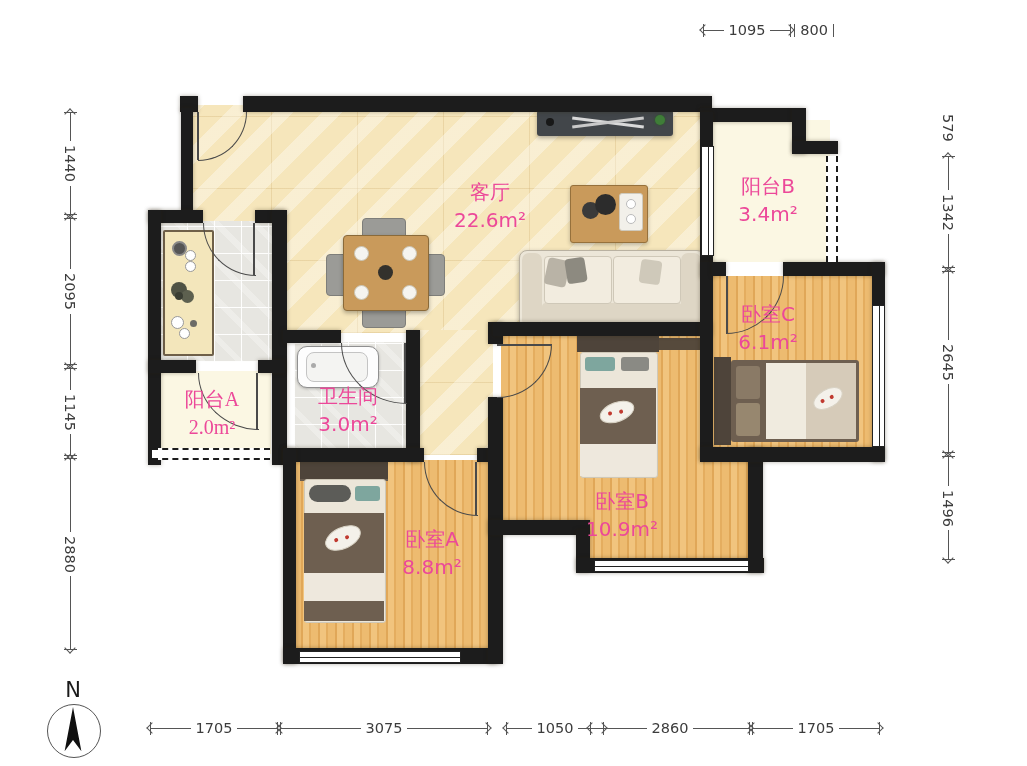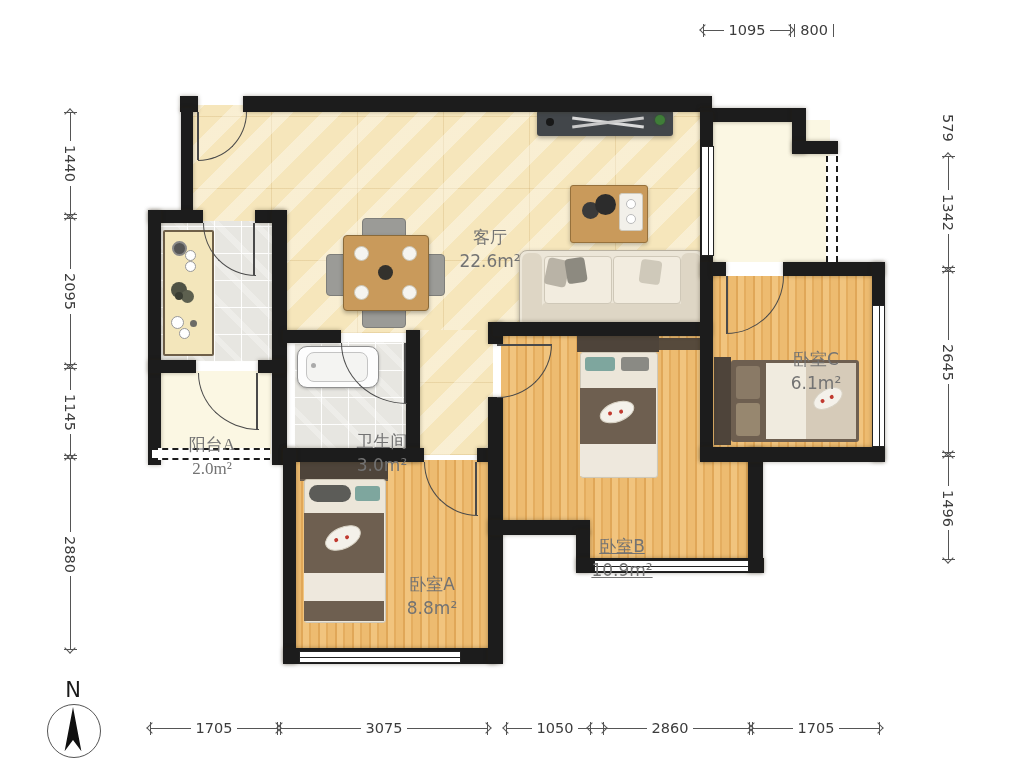--- a/index.html
+++ b/index.html
@@ -25,21 +25,21 @@
   .window-h{position:absolute;background:#fff;border:1.5px solid #222;}
   .window-h::after{content:"";position:absolute;left:0;right:0;top:50%;height:1.2px;background:#222;}
   .window-v{position:absolute;background:#fff;border:1.5px solid #222;}
   .window-v::after{content:"";position:absolute;top:0;bottom:0;left:50%;width:1.2px;background:#222;}
   .dash-h{position:absolute;background:#fff;border-top:2.6px dashed #1c1c1c;border-bottom:2.6px dashed #1c1c1c;}
   .dash-v{position:absolute;background:#fff;border-left:2.6px dashed #1c1c1c;border-right:2.6px dashed #1c1c1c;}
   .arc-br{position:absolute;border-right:1.6px solid #4a4a4a;border-bottom:1.6px solid #4a4a4a;border-bottom-right-radius:100% 100%;}
   .arc-bl{position:absolute;border-left:1.6px solid #4a4a4a;border-bottom:1.6px solid #4a4a4a;border-bottom-left-radius:100% 100%;}
   .leaf{position:absolute;background:#4a4a4a;}
   
-  .room-label{position:absolute;width:120px;text-align:center;color:#737373;font-size:17px;line-height:1.4;margin-top:48px;}
+  .room-label{position:absolute;width:120px;text-align:center;color:#ec4899;font-size:20px;line-height:1.4;}
   
   .dim{position:absolute;display:flex;align-items:center;color:#3c3c3c;font-size:14.5px;}
   .dim .ln{flex:1;border-top:1.3px solid #555;height:0;}
   .dim .lb{padding:0 5px;white-space:nowrap;}
   .dim .tick{width:1.3px;height:13px;background:#555;}
   .dim .ah{width:7px;height:7px;border-left:1.3px solid #555;border-bottom:1.3px solid #555;flex:none;}
   .dim .ah.l{transform:rotate(45deg);margin:0 -5px 0 -3px;}
   .dim .ah.r{transform:rotate(225deg);margin:0 -3px 0 -5px;}
   .dimv{position:absolute;display:flex;flex-direction:column;align-items:center;color:#3c3c3c;font-size:14.5px;}
   .dimv .ln{flex:1;border-left:1.3px solid #555;width:0;}
@@ -220,37 +220,41 @@
   <div class="leaf" style="left:475px;top:462px;width:2px;height:53px;"></div>
   <div class="arc-br" style="left:497px;top:344px;width:54px;height:53px;"></div>
   <div class="leaf" style="left:497px;top:344px;width:54px;height:2px;"></div>
   <div class="arc-br" style="left:726px;top:276px;width:57px;height:57px;"></div>
   <div class="leaf" style="left:726px;top:276px;width:2px;height:57px;"></div>
 
   <div class="room-label" style="left:430px;top:178px;">
     <span>客厅</span><br>
     <span>22.6m²</span>
   </div>
+  <div class="room-label" style="left:708px;top:172px;">
+    <span>阳台B</span><br>
+    <span>3.4m²</span>
+  </div>
   <div class="room-label" style="left:152px;top:385px;font-family:Liberation Serif, serif;">
     <span>阳台A</span><br>
     <span>2.0m²</span>
   </div>
-  <div class="room-label" style="left:288px;top:382px;padding-left:34px;">
+  <div class="room-label" style="left:288px;top:382px;">
     <span>卫生间</span><br>
     <span>3.0m²</span>
   </div>
   <div class="room-label" style="left:372px;top:525px;">
     <span>卧室A</span><br>
     <span>8.8m²</span>
   </div>
-  <div class="room-label" style="left:562px;top:487px;text-decoration:underline;">
+  <div class="room-label" style="left:562px;top:487px;">
     <span>卧室B</span><br>
     <span>10.9m²</span>
   </div>
-  <div class="room-label" style="left:756px;top:300px;">
+  <div class="room-label" style="left:708px;top:300px;">
     <span>卧室C</span><br>
     <span>6.1m²</span>
   </div>
 
   <div class="dim" style="left:703px;top:22px;width:88px;">
     <span class="tick"></span>
       <span class="ah l"></span>
       <span class="ln"></span>
     <span class="lb">1095</span>
     <span class="ln"></span>

